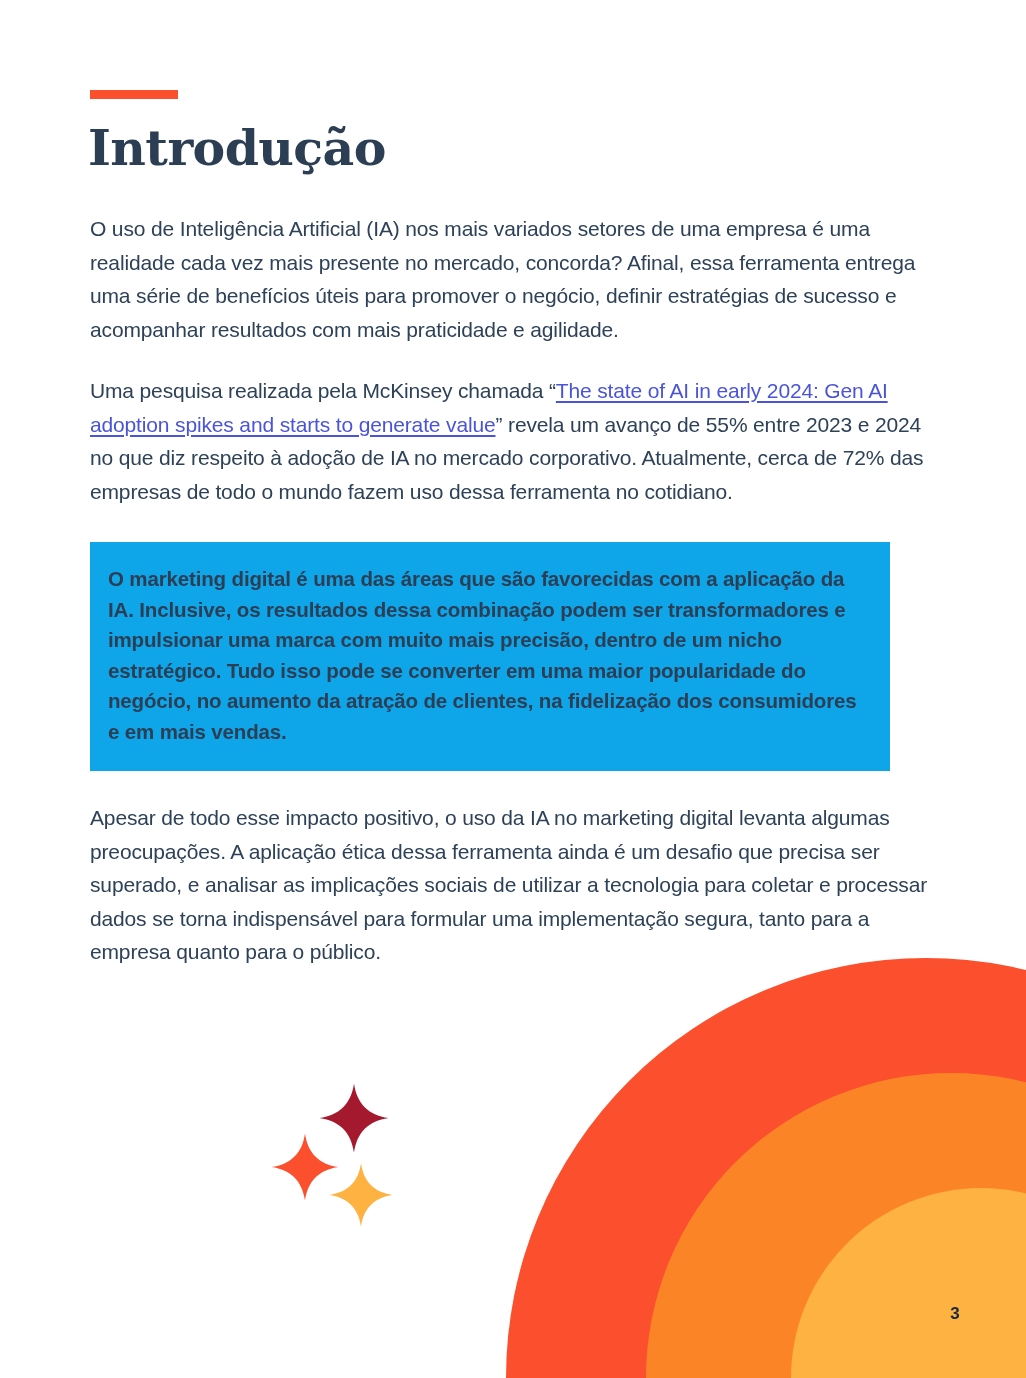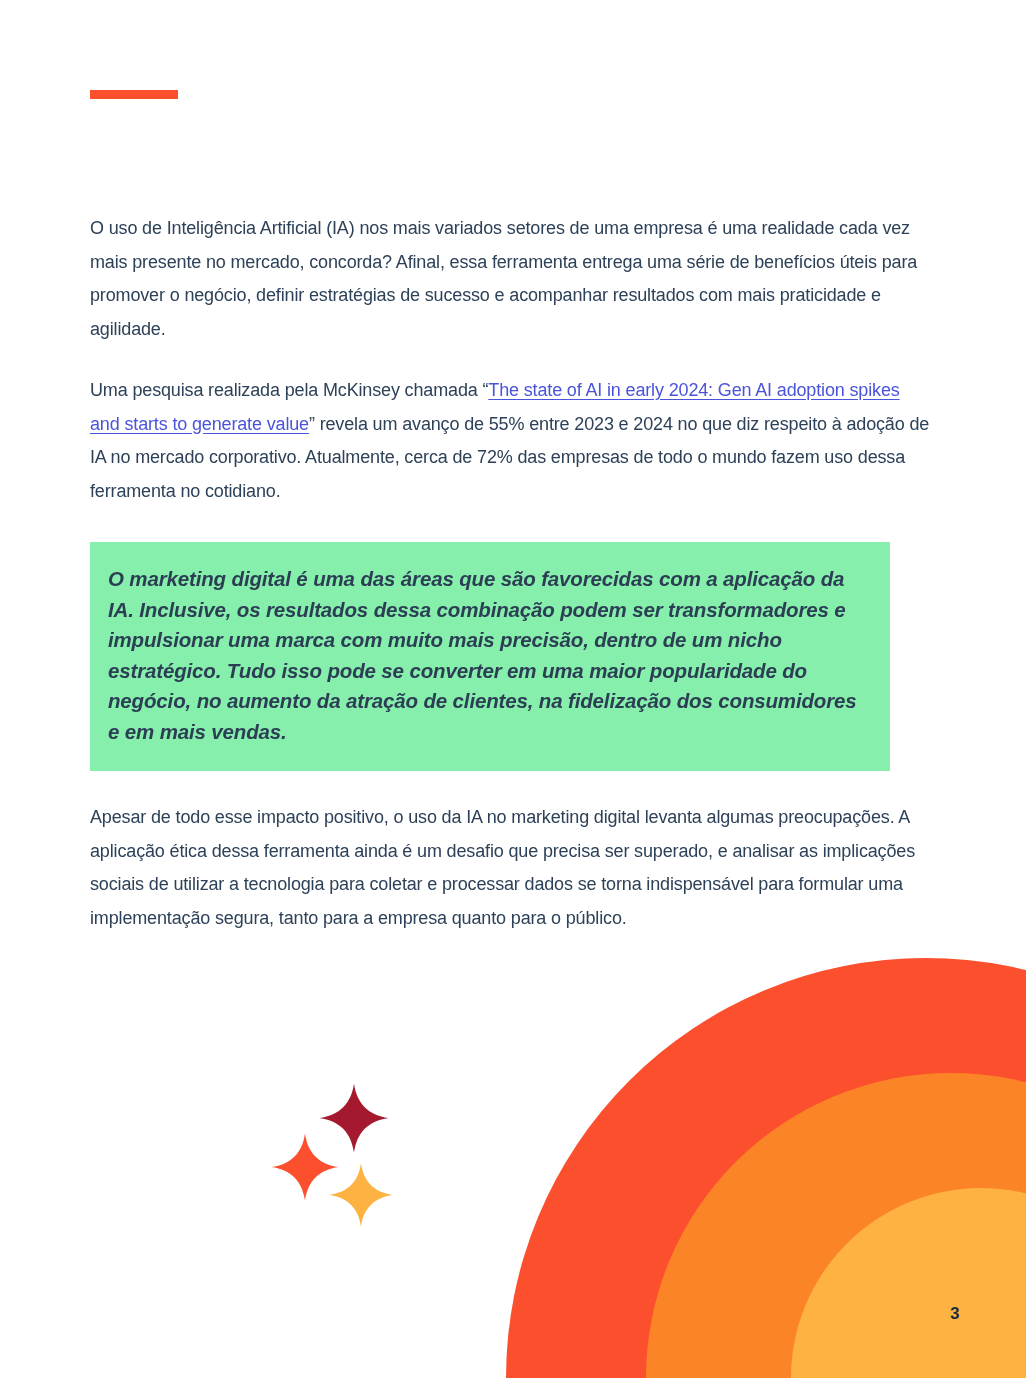--- a/index.html
+++ b/index.html
@@ -88,42 +88,41 @@
 
   
   .content {
     position: absolute;
     left: 90px;
     top: 212px;
     width: 840px;
   }
   p.body-text {
     margin: 0 0 28px 0;
-    font-size: 18px;
+    font-size: 21px;
     line-height: 33.5px;
     color: #2D4158;
     letter-spacing: -0.15px;
   }
   p.body-text.tight { margin-bottom: 34px; }
   p.body-text:last-child { margin-bottom: 0; }
 
   a.inline-link {
     color: #4A54DB;
     text-decoration: underline;
     text-underline-offset: 3px;
   }
 
   
   .callout {
     box-sizing: border-box;
     width: 800px;
-    background: #86efac;
+    background: #0ea5e9;
     padding: 22px 24px 24px 18px;
     margin: 0 0 30px 0;
-    font-style: italic;
   }
   .callout p {
     margin: 0;
     font-size: 20.5px;
     line-height: 30.5px;
     font-weight: 700;
     color: #2C3E54;
     letter-spacing: -0.15px;
   }
 
@@ -155,20 +154,21 @@
     </svg>
     <svg class="sparkle" style="left:8px; top:62px;" width="70" height="70" viewBox="0 0 100 100">
       <path d="M50 2 C54 30 70 46 98 50 C70 54 54 70 50 98 C46 70 30 54 2 50 C30 46 46 30 50 2 Z" fill="#FB4F2E"></path>
     </svg>
     <svg class="sparkle" style="left:66px; top:92px;" width="66" height="66" viewBox="0 0 100 100">
       <path d="M50 2 C54 30 70 46 98 50 C70 54 54 70 50 98 C46 70 30 54 2 50 C30 46 46 30 50 2 Z" fill="#FDB242"></path>
     </svg>
   </div>
 
   <div class="accent-bar"></div>
+  <h1 class="page-title">Introdução</h1>
 
   <div class="content">
 
     <p class="body-text">O uso de Inteligência Artificial (IA) nos mais variados setores de uma empresa é uma realidade cada vez mais presente no mercado, concorda? Afinal, essa ferramenta entrega uma série de benefícios úteis para promover o negócio, definir estratégias de sucesso e acompanhar resultados com mais praticidade e agilidade.</p>
 
     <p class="body-text tight"><span>Uma pesquisa realizada pela McKinsey chamada “</span><a class="inline-link" href="#">The state of AI in early 2024: Gen AI adoption spikes and starts to generate value</a><span>” revela um avanço de 55% entre 2023 e 2024 no que diz respeito à adoção de IA no mercado corporativo. Atualmente, cerca de 72% das empresas de todo o mundo fazem uso dessa ferramenta no cotidiano.</span></p>
 
     <div class="callout">
       <p>O marketing digital é uma das áreas que são favorecidas com a aplicação da IA. Inclusive, os resultados dessa combinação podem ser transformadores e impulsionar uma marca com muito mais precisão, dentro de um nicho estratégico. Tudo isso pode se converter em uma maior popularidade do negócio, no aumento da atração de clientes, na fidelização dos consumidores e em mais vendas.</p>
     </div>

